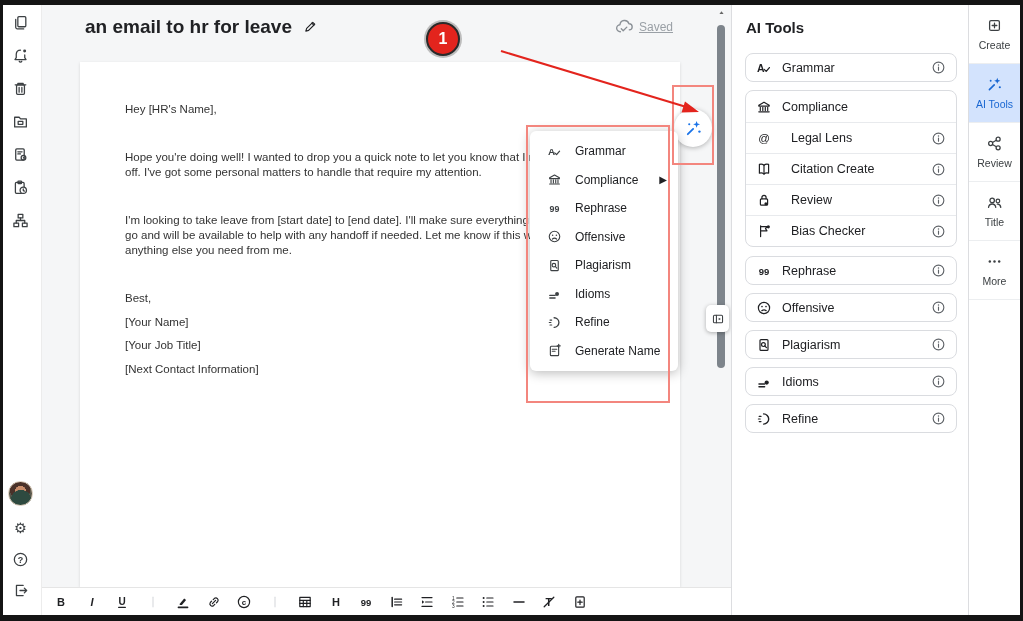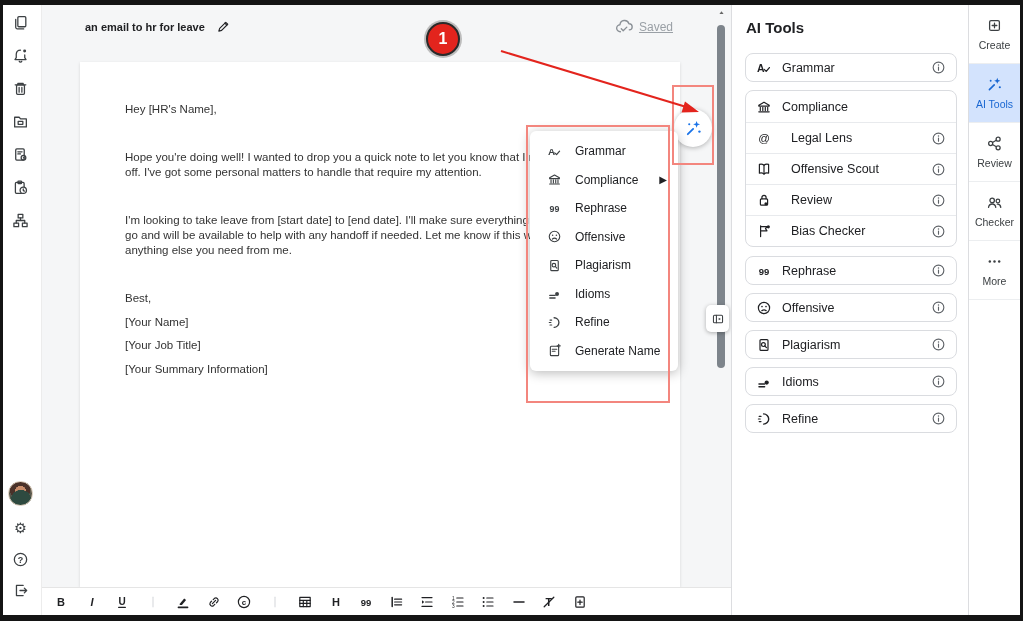--- a/index.html
+++ b/index.html
@@ -14,21 +14,21 @@
   .rail-bot{position:absolute;bottom:16px;left:0;width:100%;display:flex;flex-direction:column;align-items:center;gap:14px;}
   .rail-btn{width:22px;height:17px;display:flex;align-items:center;justify-content:center;color:#3c4043;cursor:pointer;}
   .avatar{width:25px;height:25px;border-radius:50%;border:1px solid #d8c9b8;
     background:radial-gradient(circle at 52% 78%,#2e4a40 0 46%,transparent 47%),
                radial-gradient(circle at 50% 40%,#c98d6b 0 30%,transparent 31%),
                radial-gradient(circle at 48% 34%,#4a3129 0 52%,transparent 53%),
                linear-gradient(#7d6a5a,#3b4a42);}
   
   .editor{position:absolute;left:42px;top:5px;width:689px;height:610px;background:#f5f6f7;z-index:1;}
   .titlebar{position:absolute;left:0;top:0;width:100%;height:43px;display:flex;align-items:center;padding:0 58px 0 43px;}
-  .doc-title{font-size:11px;font-weight:bold;color:#202124;}
+  .doc-title{font-size:19px;font-weight:bold;color:#202124;}
   .pencil{margin-left:11px;color:#202124;display:flex;}
   .saved{margin-left:auto;display:flex;align-items:center;gap:6px;color:#9aa0a6;font-size:12px;text-decoration:underline;}
   .saved svg{color:#8a9096;}
   .page{position:absolute;left:38px;top:57px;width:600px;height:525px;background:#fff;
         box-shadow:0 1px 3px rgba(0,0,0,.13);padding:40px 40px 0 45px;overflow:hidden;z-index:2;}
   .doc{font-size:11.5px;color:#333;}
   .doc-para{margin:0 0 33px 0;}
   .doc-para.doc-sig{margin:0 0 8.5px 0;}
   .doc-line{line-height:15px;white-space:nowrap;}
   
@@ -440,21 +440,21 @@
           <div class="doc-para doc-sig">
             <div>
 
             <div class="doc-line">[Your Job Title]</div>
             </div>
           </div>
 
           <div class="doc-para doc-sig">
             <div>
 
-            <div class="doc-line">[Your Summary Information]</div>
+            <div class="doc-line">[Next Contact Information]</div>
             </div>
           </div>
         </div>
     </div>
 
     <div class="wand-fab">
       <svg class="ic" width="19" height="19">
           <use href="#ic-wand"></use>
         </svg>
     </div>
@@ -734,21 +734,21 @@
             </svg>
           </span>
         </div>
 
         <div class="ai-row">
           <span class="tool-ic">
             <svg class="ic" width="16" height="16">
               <use href="#ic-book" xlink:href="#ic-book"></use>
             </svg>
           </span>
-          <span class="lbl">Offensive Scout</span>
+          <span class="lbl">Citation Create</span>
           <span class="info">
             <svg class="ic" width="15" height="15">
               <use href="#ic-info"></use>
             </svg>
           </span>
         </div>
 
         <div class="ai-row">
           <span class="tool-ic">
             <svg class="ic" width="16" height="16">
@@ -872,21 +872,21 @@
         <svg class="ic" width="17" height="17">
           <use href="#ic-review" xlink:href="#ic-review"></use>
         </svg>
         <span class="rr-lbl">Review</span>
       </div>
 
       <div class="rr-item">
         <svg class="ic" width="17" height="17">
           <use href="#ic-collab" xlink:href="#ic-collab"></use>
         </svg>
-        <span class="rr-lbl">Checker</span>
+        <span class="rr-lbl">Title</span>
       </div>
 
 
       <div class="rr-item">
         <svg class="ic" width="17" height="17">
           <use href="#ic-more" xlink:href="#ic-more"></use>
         </svg>
         <span class="rr-lbl">More</span>
       </div>
     </div>

